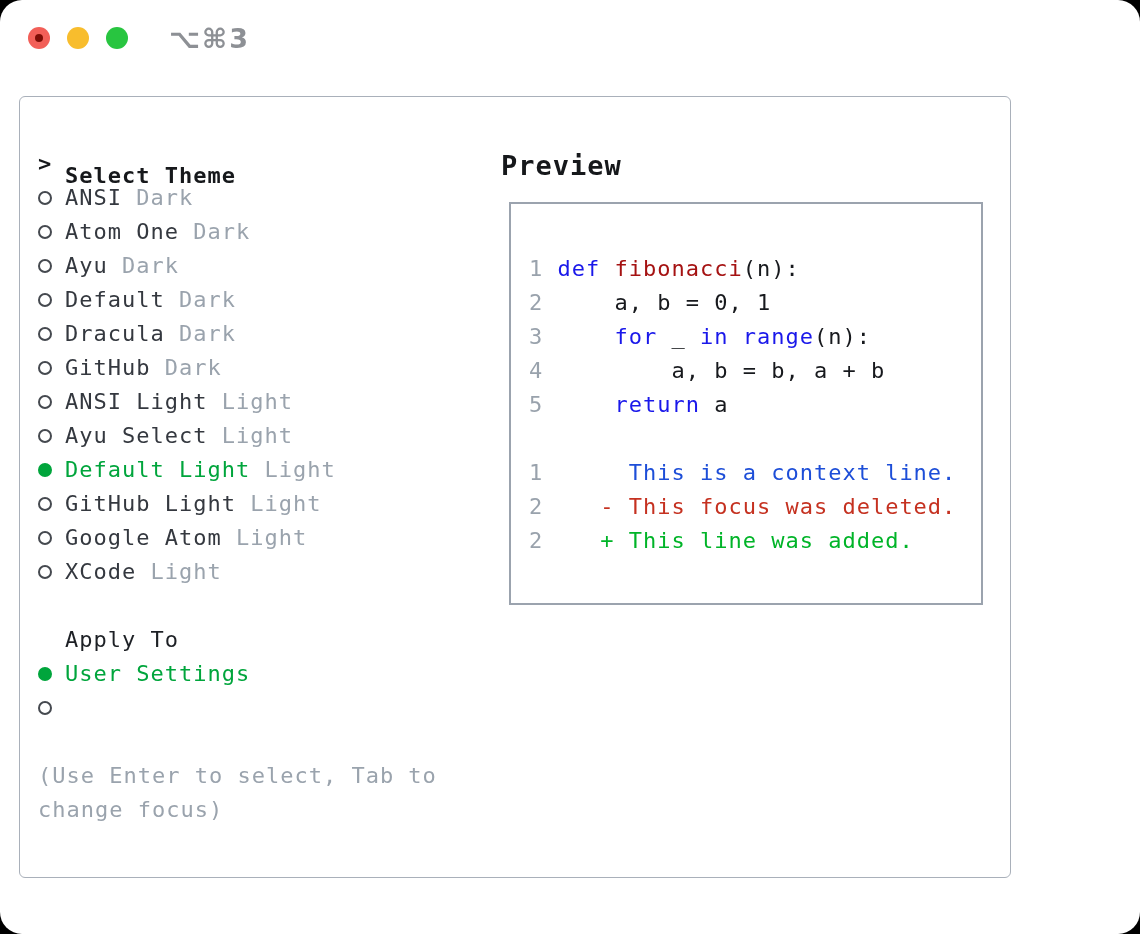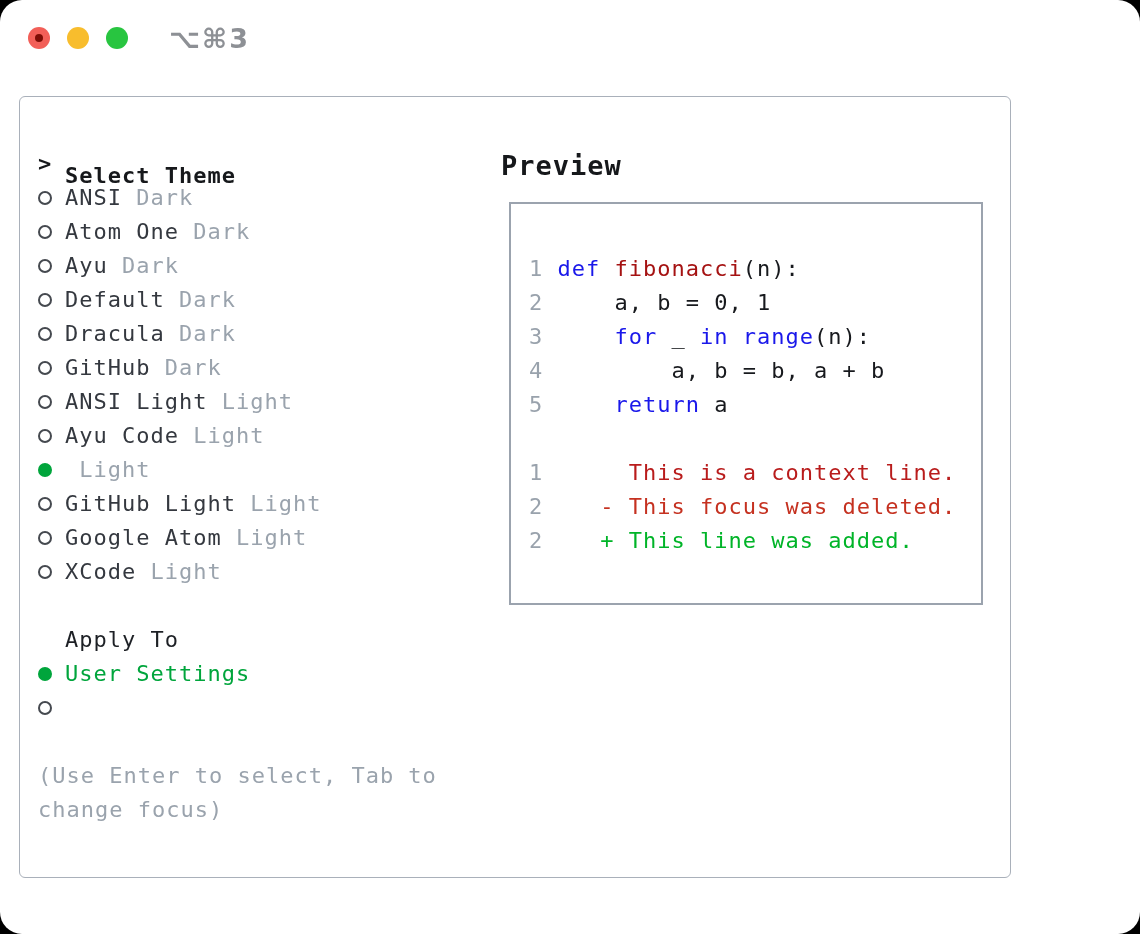--- a/index.html
+++ b/index.html
@@ -118,21 +118,21 @@
     box-sizing: border-box;
   }
   .preview-lines {
     position: absolute;
     left: 18px; top: 48px;
   }
   .ln  { color: #99a2ac; }
   .pl  { color: #17191d; }
   .kw  { color: var(--kw-blue); }
   .fn  { color: var(--fn-red); }
-  .ctx { color: #b91c1c; }
+  .ctx { color: #1d4ed8; }
   .del { color: var(--del-red); }
   .add { color: var(--add-green); }
 </style>
 </head>
 <body>
 
 <div class="window">
 
   <div>
     <span class="tl red">
@@ -152,22 +152,22 @@
       </div>
 
       <div id="theme-list">
           <div class="row"><span class="marker"><span class="dot"></span></span><span class="name">ANSI</span><span class="variant"> Dark</span></div>
           <div class="row"><span class="marker"><span class="dot"></span></span><span class="name">Atom One</span><span class="variant"> Dark</span></div>
           <div class="row"><span class="marker"><span class="dot"></span></span><span class="name">Ayu</span><span class="variant"> Dark</span></div>
           <div class="row"><span class="marker"><span class="dot"></span></span><span class="name">Default</span><span class="variant"> Dark</span></div>
           <div class="row"><span class="marker"><span class="dot"></span></span><span class="name">Dracula</span><span class="variant"> Dark</span></div>
           <div class="row"><span class="marker"><span class="dot"></span></span><span class="name">GitHub</span><span class="variant"> Dark</span></div>
           <div class="row"><span class="marker"><span class="dot"></span></span><span class="name">ANSI Light</span><span class="variant"> Light</span></div>
-          <div class="row"><span class="marker"><span class="dot"></span></span><span class="name">Ayu Code</span><span class="variant"> Light</span></div>
-          <div class="row"><span class="marker"><span class="dot sel"></span></span><span class="variant"> Light</span></div>
+          <div class="row"><span class="marker"><span class="dot"></span></span><span class="name">Ayu Select</span><span class="variant"> Light</span></div>
+          <div class="row"><span class="marker"><span class="dot sel"></span></span><span class="name sel">Default Light</span><span class="variant"> Light</span></div>
           <div class="row"><span class="marker"><span class="dot"></span></span><span class="name">GitHub Light</span><span class="variant"> Light</span></div>
           <div class="row"><span class="marker"><span class="dot"></span></span><span class="name">Google Atom</span><span class="variant"> Light</span></div>
           <div class="row"><span class="marker"><span class="dot"></span></span><span class="name">XCode</span><span class="variant"> Light</span></div>
         </div>
 
       <div class="spacer"></div>
 
       <div class="row">
         <span class="marker"></span>
         <span class="apply-label">Apply To</span>

